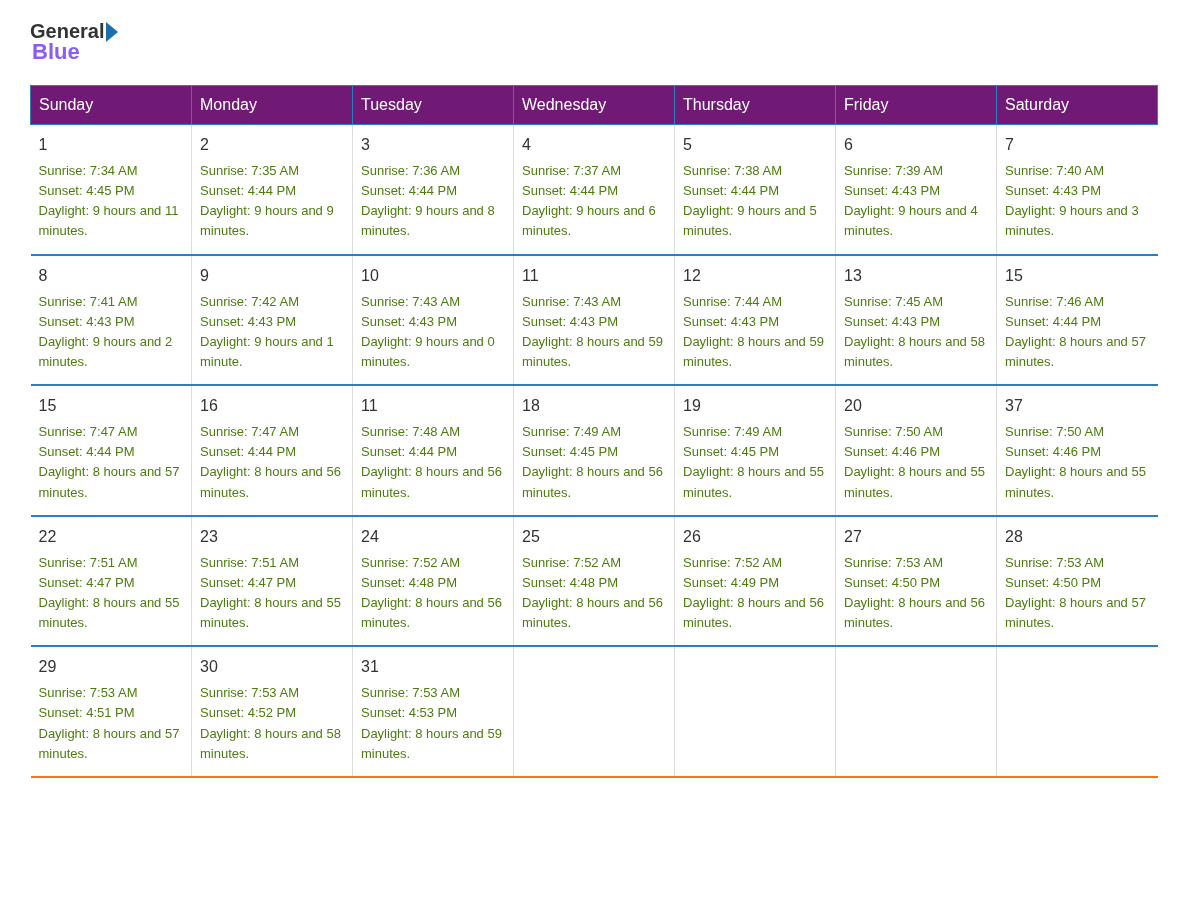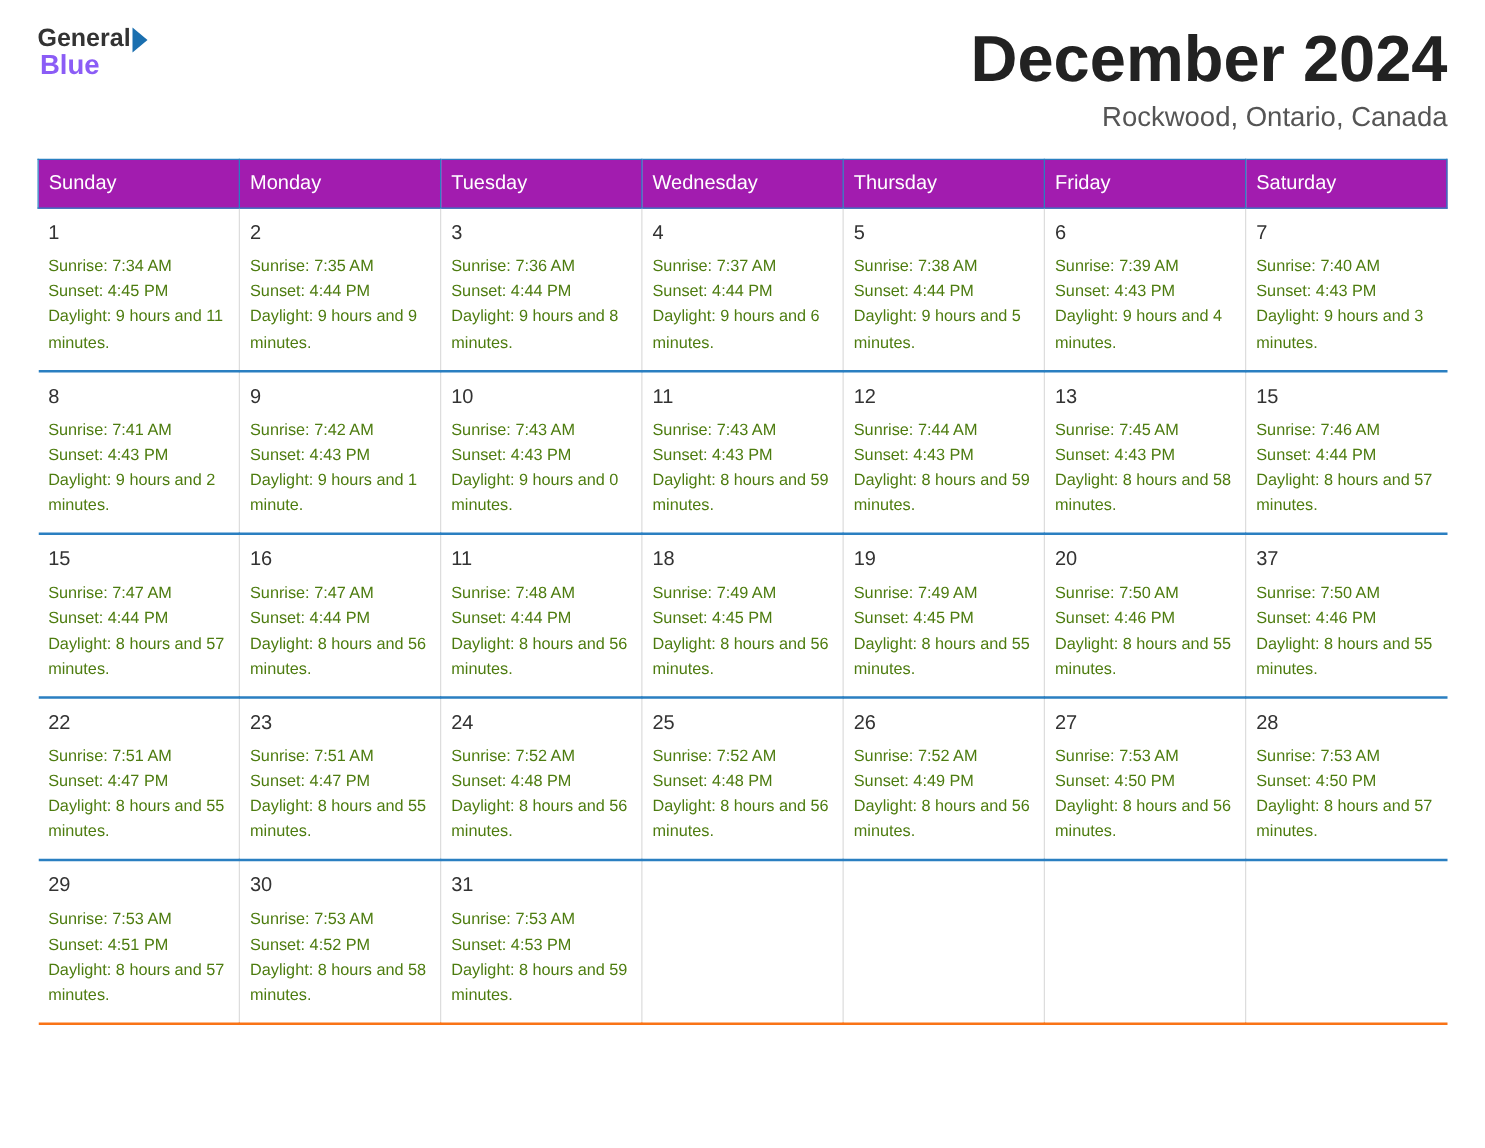--- a/index.html
+++ b/index.html
@@ -51,21 +51,21 @@
       font-size: 22px;
       color: #555;
       margin-top: 4px;
     }
     table {
       width: 100%;
       border-collapse: collapse;
       table-layout: fixed;
     }
     thead tr {
-      background-color: #a21caf;
+      background-color: #701a75;
     }
     thead th {
       color: #fff;
       font-size: 16px;
       font-weight: normal;
       padding: 10px 8px;
       text-align: left;
       border: 1px solid #2a7fc1;
     }
     tbody tr {
@@ -97,24 +97,20 @@
 </head>
 <body>
 
 <div class="header">
   <div class="logo">
     <div class="logo-text">
       <span class="logo-general">General</span>
       <span class="logo-arrow"></span>
     </div>
     <div class="logo-subtitle">Blue</div>
-  </div>
-  <div class="title-block">
-    <div class="month-title">December 2024</div>
-    <div class="location">Rockwood, Ontario, Canada</div>
   </div>
 </div>
 
 <table>
   <thead>
     <tr>
       <th>Sunday</th>
       <th>Monday</th>
       <th>Tuesday</th>
       <th>Wednesday</th>

